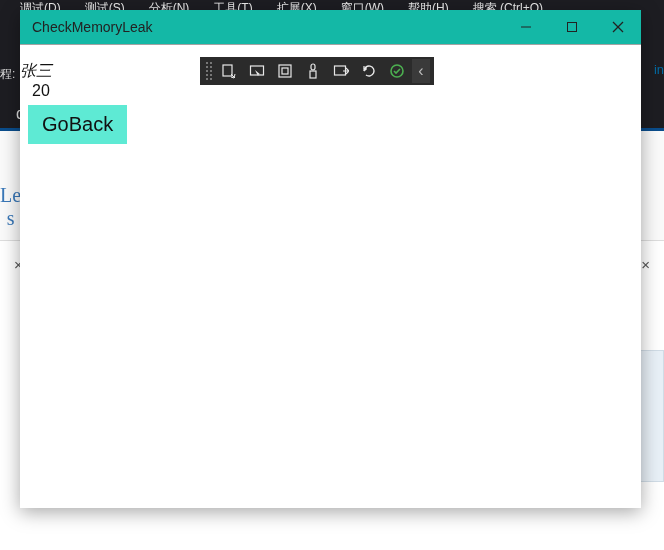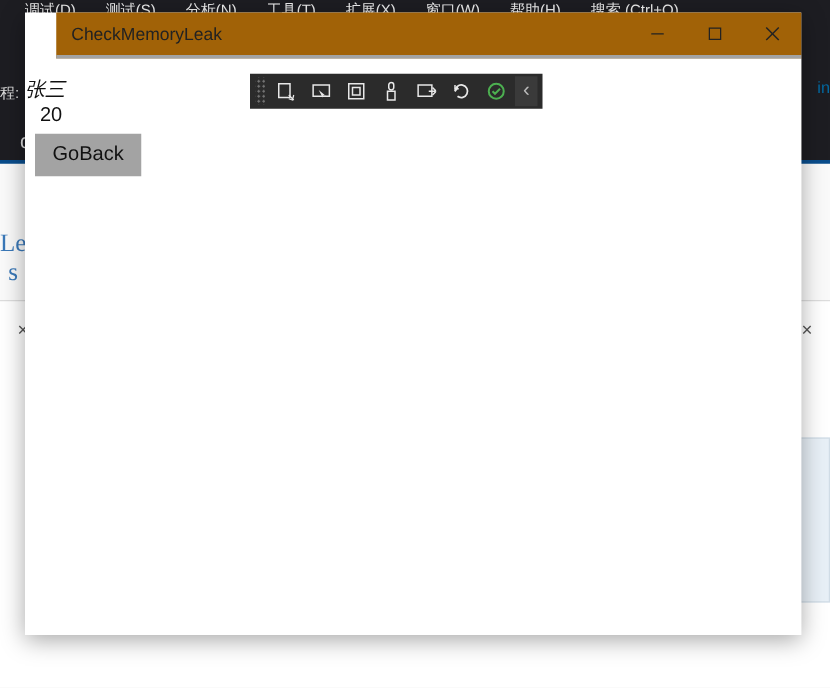--- a/index.html
+++ b/index.html
@@ -110,23 +110,22 @@
     height: 498px;
     background: #ffffff;
     box-shadow: 0 4px 18px rgba(0,0,0,0.35);
     display: flex;
     flex-direction: column;
   }
   .titlebar {
     height: 34px;
     display: flex;
     align-items: center;
-    background: #a16207;
-    border-bottom: 3px solid #a3a3a3;
-    margin-left: 25px;
+    background: #14b8a6;
+    border-bottom: 1px solid #a3a3a3;
   }
   .titlebar .title {
     padding-left: 12px;
     font-size: 14px;
     color: #222;
     flex: 1;
   }
   .win-btn {
     width: 46px;
     height: 34px;
@@ -154,23 +153,23 @@
     line-height: 20px;
   }
   .name-line { top: 16px; font-style: italic; }
   .age-line  { top: 36px; margin-left: 12px; }
 
   .goback-btn {
     position: absolute;
     left: 8px;
     top: 60px;
     padding: 8px 14px;
-    background: #a3a3a3;
+    background: #5eead4;
     color: #111;
-    font-size: 16px;
+    font-size: 20px;
     border: 0;
     cursor: pointer;
     font-family: inherit;
   }
 
   
   .diag-toolbar {
     position: absolute;
     top: 12px;
     left: 180px;

